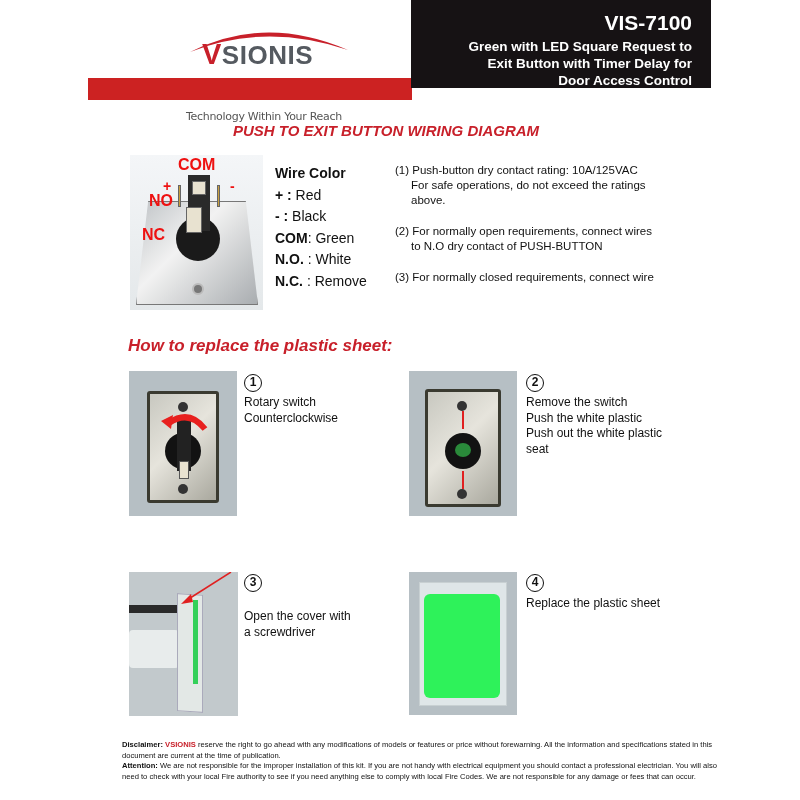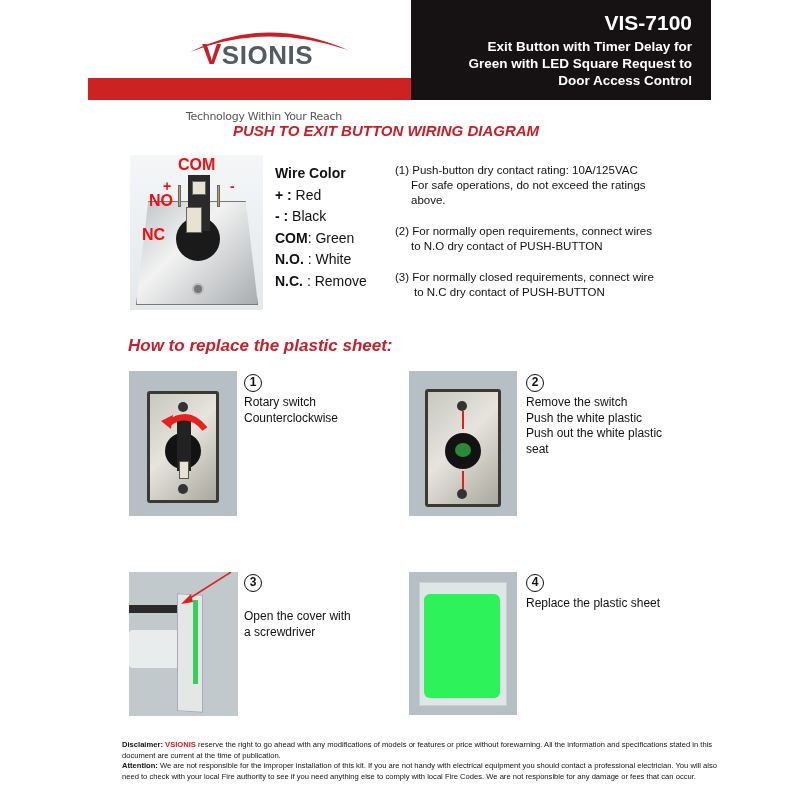--- a/index.html
+++ b/index.html
@@ -7,21 +7,21 @@
     body { position: relative; font-family: "Liberation Sans", sans-serif; color: #111; }
 
     
     .logo { position: absolute; left: 150px; top: 12px; width: 220px; height: 60px; }
     .logo-swoosh { position: absolute; left: 20px; top: 8px; width: 190px; height: 40px; }
     .logo-word { position: absolute; left: 105px; top: 28px; font-size: 26px; font-weight: bold; letter-spacing: 0.5px; color: #555a60; font-family: "Liberation Sans", sans-serif; line-height: 1; }
     .logo-word .v { color: #c8202a; font-size: 29px; }
     .logo-tag { position: absolute; left: 93px; top: 54px; font-size: 11px; color: #555; white-space: nowrap; font-family: "DejaVu Sans", sans-serif; letter-spacing: -0.3px; }
 
     .red-bar { position: absolute; left: 88px; top: 78px; width: 324px; height: 22px; background: #cc2222; }
-    .black-panel { position: absolute; left: 411px; top: 0; width: 300px; height: 100px; background: #161214; color: #fff; text-align: right; padding: 10px 19px 0 0; }
+    .black-panel { position: absolute; left: 411px; top: 0; width: 300px; height: 88px; background: #161214; color: #fff; text-align: right; padding: 10px 19px 0 0; }
     .model { font-size: 21px; font-weight: bold; line-height: 25px; margin-bottom: 3px; }
     .product-line { font-size: 13.5px; font-weight: bold; line-height: 17px; }
 
     
     .section-title { position: absolute; color: #c8202a; font-weight: bold; font-style: italic; }
     .wiring-title { left: 233px; top: 122px; font-size: 15px; }
     .replace-title { left: 128px; top: 336px; font-size: 17px; }
 
     
     .photo { position: absolute; background: #c8ccd0; overflow: hidden; }
@@ -62,22 +62,22 @@
 <div class="logo">
   <svg class="logo-swoosh" viewBox="0 0 190 40">
     <path d="M20 32 Q 95 -6 178 30 Q 95 2 20 32 Z" fill="#c8202a"></path>
   </svg>
   <div class="logo-word" style="left:52px;"><span class="v">V</span><span>SIONIS</span></div>
   <div class="logo-tag" style="left:36px;margin-top:44px;">Technology Within Your Reach</div>
 </div>
 <div class="red-bar"></div>
 <div class="black-panel">
   <div class="model">VIS-7100</div>
+  <div class="product-line">Green with LED Square Request to</div>
   <div class="product-line">Exit Button with Timer Delay for</div>
-  <div class="product-line">Green with LED Square Request to</div>
   <div class="product-line">Door Access Control</div>
 </div>
 
 <div class="section-title wiring-title">PUSH TO EXIT BUTTON WIRING DIAGRAM</div>
 
 <div class="photo wiring-photo">
   <div class="plate-trap"></div>
   <div class="switch-ring"></div>
   <div class="switch-body"></div>
   <div class="switch-tab" style="left:62px;top:26px;width:14px;height:14px;"></div>
@@ -106,21 +106,20 @@
     <div>(1) Push-button dry contact rating: 10A/125VAC</div>
     <div class="cont">For safe operations, do not exceed the ratings</div>
     <div class="cont">above.</div>
   </div>
   <div class="note">
     <div>(2) For normally open requirements, connect wires</div>
     <div class="cont">to N.O dry contact of PUSH-BUTTON</div>
   </div>
   <div class="note">
     <div>(3) For normally closed requirements, connect wire</div>
-    <div class="cont" style="padding-left:19px;">to N.C dry contact of PUSH-BUTTON</div>
   </div>
 </div>
 
 <div class="section-title replace-title">How to replace the plastic sheet:</div>
 
 <div class="step-photo" style="left:129px;top:371px;width:108px;height:145px;">
   <div class="sp-plate" style="left:18px;top:20px;width:72px;height:112px;"></div>
   <div class="sp-hole" style="left:49px;top:31px;"></div>
   <div class="sp-hole" style="left:49px;top:113px;"></div>
   <div class="sp-knob" style="left:36px;top:62px;width:36px;height:36px;"></div>

